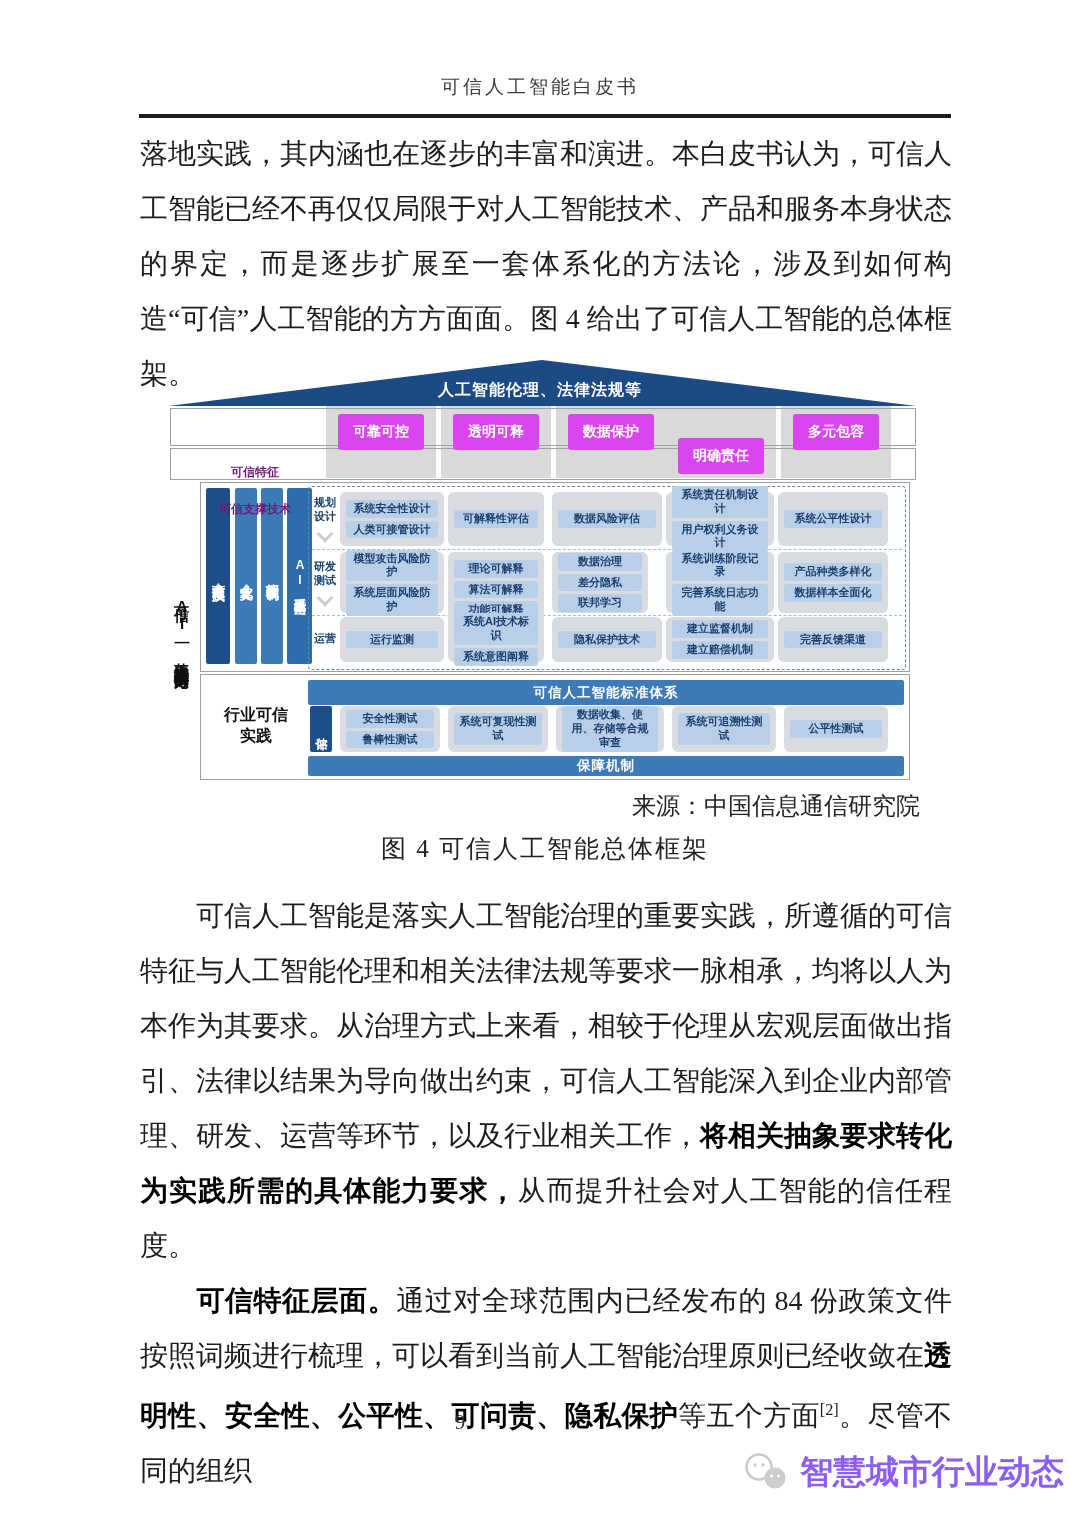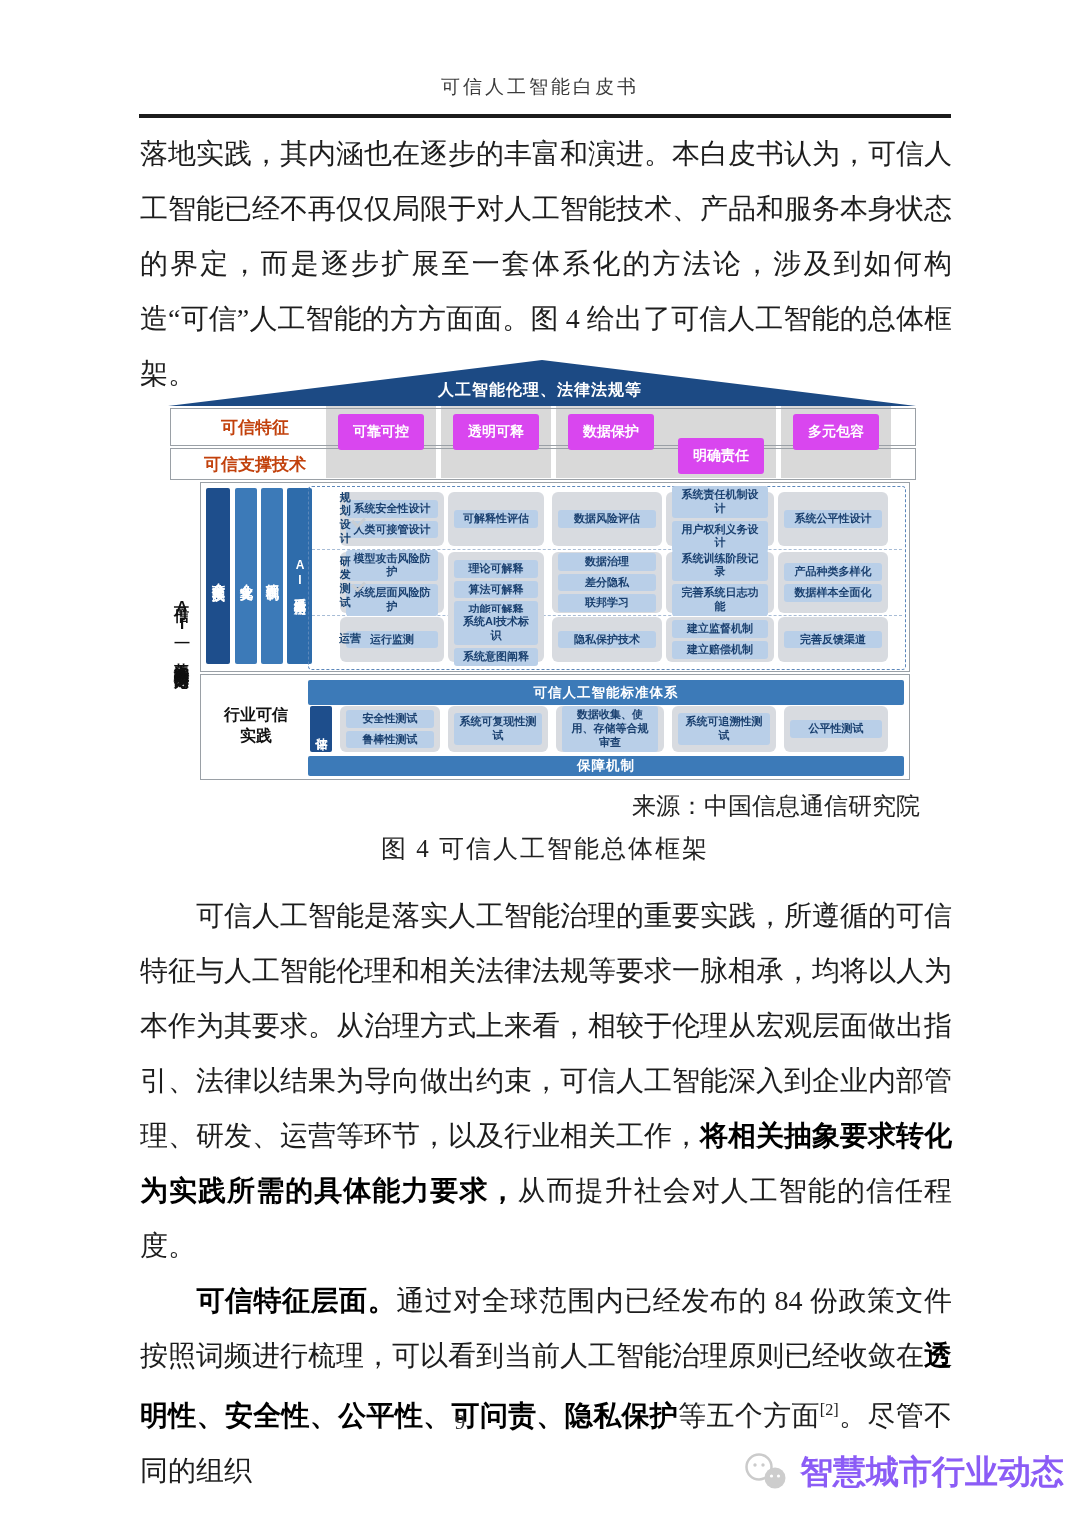--- a/index.html
+++ b/index.html
@@ -20,39 +20,39 @@
   sup{font-size:0.58em;vertical-align:super;}
 
   
   .figure{position:absolute;left:166px;top:360px;width:752px;height:428px;font-family:"Liberation Sans",sans-serif;}
   .roof{position:absolute;left:2px;top:0;width:748px;height:46px;background:#1c4a84;
         clip-path:polygon(50% 0%,100% 100%,0% 100%);}
   .roof-text{position:absolute;left:0;top:20px;width:748px;text-align:center;color:#fff;
         font-weight:bold;font-size:16px;letter-spacing:1px;}
   .stripe{position:absolute;background:#d9d9d9;top:46px;height:72px;z-index:0;}
   .frow{position:absolute;left:4px;width:744px;border:1px solid #9aa0a6;background:transparent;z-index:1;}
-  .rlabel{position:absolute;font-weight:bold;font-size:17px;color:#c2410c;z-index:2;}
+  .rlabel{position:absolute;font-weight:bold;font-size:12px;color:#701a75;z-index:2;margin-top:48px;}
   .pill{position:absolute;height:36px;background:#d946ef;border-radius:3px;color:#fff;
         font-weight:bold;font-size:14px;z-index:2;display:flex;align-items:center;justify-content:center;}
   .longbar{position:absolute;left:177px;top:92px;width:541px;height:22px;background:#1e4e8c;border-radius:3px;
         color:#fff;font-weight:bold;font-size:13.5px;z-index:2;display:flex;align-items:center;justify-content:center;}
   .vaxis{position:absolute;left:1px;top:126px;width:28px;height:286px;writing-mode:vertical-rl;
         text-orientation:upright;font-weight:bold;font-size:15px;color:#101010;letter-spacing:1px;
         display:flex;align-items:center;justify-content:center;}
   .sect{position:absolute;border:1px solid #9aa0a6;background:#fff;}
   .vbar{position:absolute;writing-mode:vertical-rl;text-orientation:upright;color:#fff;font-weight:bold;
         display:flex;align-items:center;justify-content:center;border-radius:2px;letter-spacing:1px;}
   .matrix-border{position:absolute;left:142px;top:126px;width:596px;height:182px;border:1px dashed #5b87bb;border-radius:4px;}
   .dash-sep{position:absolute;left:146px;width:590px;height:0;border-top:1px dashed #a7bcd6;z-index:0;}
   .panel{position:absolute;background:#d8dbe0;border-radius:6px;display:flex;flex-direction:column;
         align-items:center;justify-content:center;gap:3px;padding:3px 2px;box-sizing:border-box;z-index:1;}
   .cbox{background:#b9cfe8;color:#1b4170;font-weight:bold;font-size:11px;line-height:1.25;border-radius:3px;
         padding:2px 4px;text-align:center;width:92%;box-sizing:border-box;}
-  .stage{position:absolute;left:146px;width:26px;display:flex;align-items:center;
-        justify-content:center;z-index:1;padding-left:25px;}
+  .stage{position:absolute;left:146px;width:26px;display:flex;flex-direction:column;align-items:center;
+        justify-content:center;z-index:1;}
   .stage-t{font-weight:bold;font-size:11px;color:#17406e;text-align:center;line-height:1.25;width:24px;}
   .chev{width:9px;height:9px;border-right:3px solid #c9ced4;border-bottom:3px solid #c9ced4;
         transform:rotate(45deg);margin-top:5px;}
   .bluebar{position:absolute;left:142px;width:596px;background:#3c7ab8;color:#fff;font-weight:bold;
         font-size:13.5px;display:flex;align-items:center;justify-content:center;border-radius:2px;letter-spacing:1px;}
   .ind-label{position:absolute;left:40px;top:314px;width:100px;height:104px;display:flex;align-items:center;
         justify-content:center;font-weight:bold;font-size:16px;color:#111;text-align:center;}
 
   .source{position:absolute;top:790px;left:140px;width:780px;text-align:right;font-size:24px;color:#222;}
   .caption{position:absolute;top:832px;left:0;width:1090px;text-align:center;font-size:25px;color:#222;letter-spacing:2px;}
@@ -128,21 +128,21 @@
       </div>
       <div class="panel" style="left: 174px; top: 192px; width: 104px; height: 61px;">
         <div class="cbox">模型攻击风险防护</div>
         <div class="cbox">系统层面风险防护</div>
       </div>
       <div class="panel" style="left: 282px; top: 192px; width: 96px; height: 75px;">
         <div class="cbox">理论可解释</div>
         <div class="cbox">算法可解释</div>
         <div class="cbox">功能可解释</div>
       </div>
-      <div class="panel" style="left: 386px; top: 192px; width: 110px; height: 61px;">
+      <div class="panel" style="left: 386px; top: 192px; width: 96px; height: 61px;">
         <div class="cbox">数据治理</div>
         <div class="cbox">差分隐私</div>
         <div class="cbox">联邦学习</div>
       </div>
       <div class="panel" style="left: 500px; top: 192px; width: 108px; height: 61px;">
         <div class="cbox">系统训练阶段记录</div>
         <div class="cbox">完善系统日志功能</div>
       </div>
       <div class="panel" style="left: 612px; top: 192px; width: 110px; height: 61px;">
         <div class="cbox">产品种类多样化</div>

